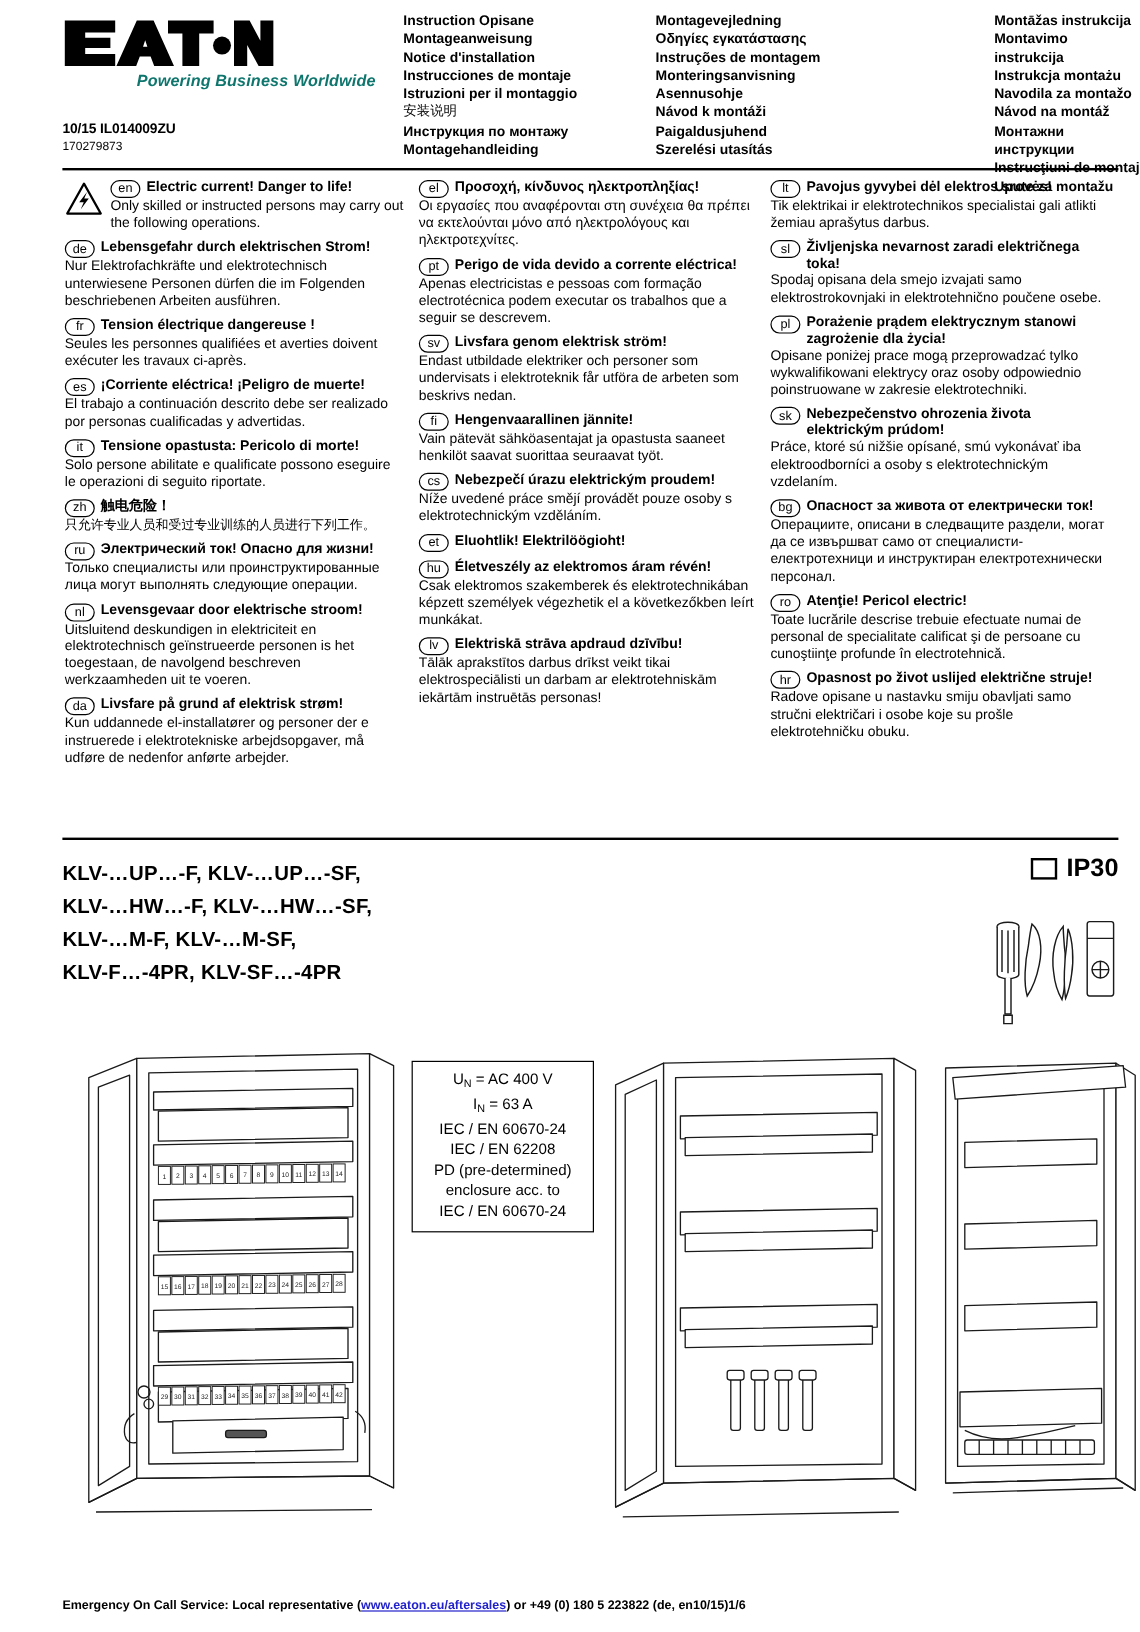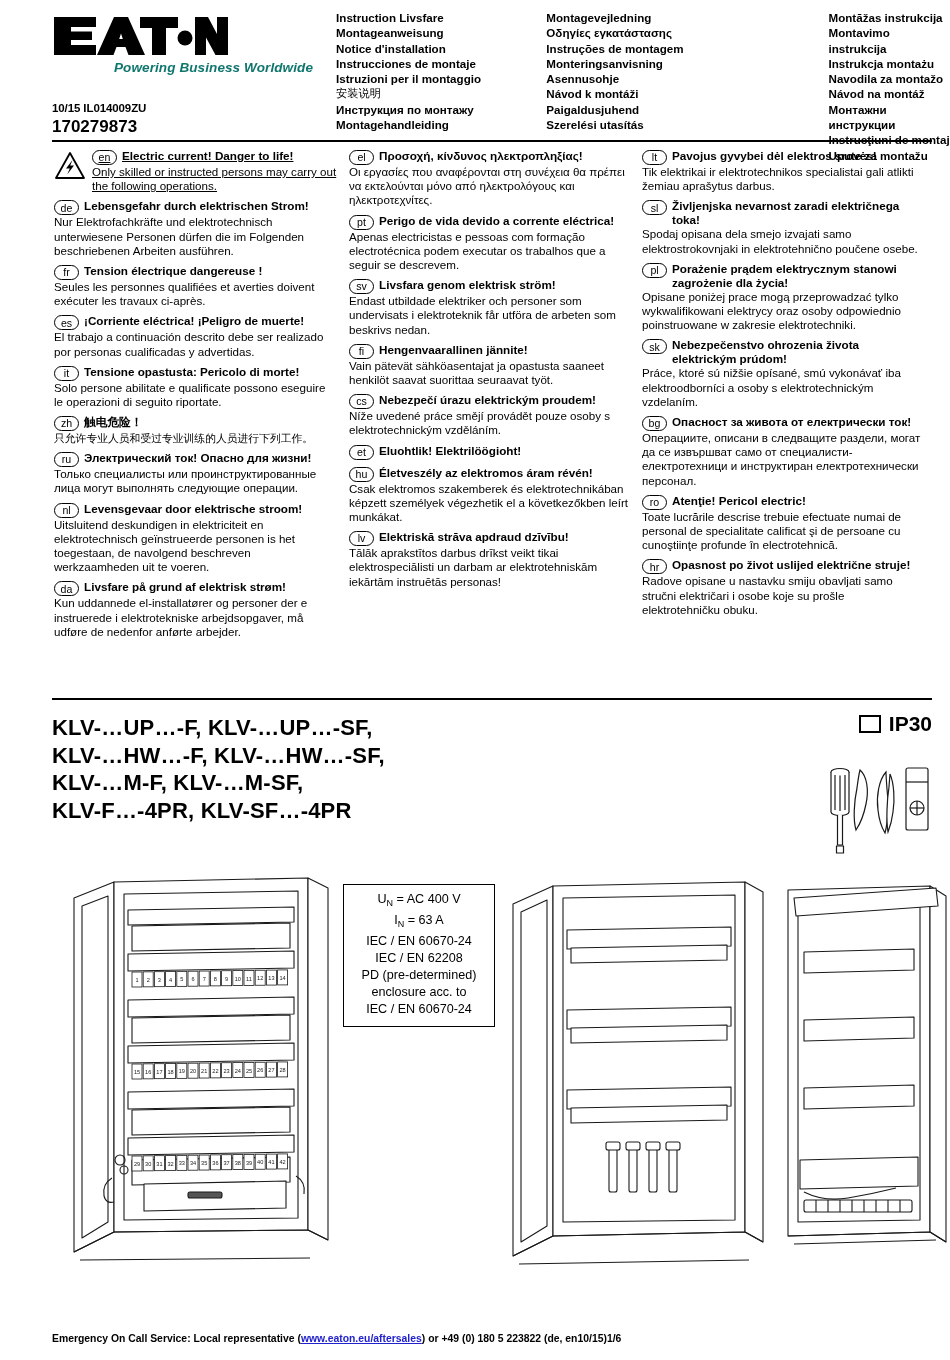--- a/index.html
+++ b/index.html
@@ -16,21 +16,21 @@
   .header { display: flex; padding: 10px 0 0 52px; }
   .brandcol { width: 300px; }
   .eaton-logo { display: block; margin-top: 4px; }
   .tagline {
     font-size: 13.5px; font-style: italic; font-weight: bold;
     letter-spacing: .1px; margin: 4px 0 0 62px; color: #0f766e;
   }
   .docnum {
     margin-top: 27px; font-size: 11.5px; font-weight: bold; letter-spacing: -.1px;
   }
-  .docnum2 { margin-top: 3px; font-size: 17px; font-weight: bold; }
+  .docnum2 { margin-top: 3px; font-size: 10px; font-weight: normal; }
 
   .langcol { font-size: 11.6px; font-weight: bold; line-height: 15.3px; }
   .langcol.c1 { width: 222px; }
   .langcol.c2 { width: 298px; }
   .langcol .zh { font-weight: normal; font-size: 11.2px; }
 
   
   .warnbox {
     position: absolute; left: 52px; top: 140px;
     width: 880px; height: 560px;
@@ -49,28 +49,28 @@
     min-width: 25px; height: 15px; padding: 0 3px;
     border: 1.1px solid #000; border-radius: 8px;
     font-size: 10.6px; font-weight: normal; line-height: 1;
     margin-top: 1px;
   }
   .wtitle { font-size: 11.7px; font-weight: bold; line-height: 14px; }
   .wbody { font-size: 11.6px; font-weight: normal; line-height: 14.2px; margin-top: 0px; }
   .wbody.zhtxt { font-size: 10.8px; line-height: 14px; }
 
   
-  .first-entry { display: flex; gap: 4px; text-decoration: underline; }
+  .first-entry { display: flex; gap: 4px; }
   .tri-wrap { flex: 0 0 34px; padding-top: 2px; }
   .first-entry .txt { flex: 1; }
 
   
   .models {
     position: absolute; left: 52px; top: 714px;
-    font-size: 22px; font-weight: bold; line-height: 27.5px;
+    font-size: 17px; font-weight: bold; line-height: 27.5px;
     letter-spacing: .2px;
   }
   .ip-badge {
     position: absolute; right: 18px; top: 712px;
     display: flex; align-items: center; gap: 8px;
   }
   .ip-square {
     width: 22px; height: 18px; border: 2px solid #000;
   }
   .ip-text { font-size: 21px; font-weight: bold; }
@@ -119,21 +119,21 @@
         <circle cx="133" cy="24" r="7.5" fill="#000"></circle>
 
         <path d="M143 3 H156 L165 20 V3 H176 V41 H163.5 L154 23.5 V41 H143 Z" fill="#000"></path>
       </svg>
       <div class="tagline">Powering Business Worldwide</div>
       <div class="docnum">10/15 IL014009ZU</div>
       <div class="docnum2">170279873</div>
     </div>
 
     <div class="langcol c1">
-      <div>Instruction Livsfare</div>
+      <div>Instruction Opisane</div>
       <div>Montageanweisung</div>
       <div>Notice d'installation</div>
       <div>Instrucciones de montaje</div>
       <div>Istruzioni per il montaggio</div>
       <div class="zh">安装说明</div>
       <div>Инструкция по монтажу</div>
       <div>Montagehandleiding</div>
     </div>
 
     <div class="langcol c2">

